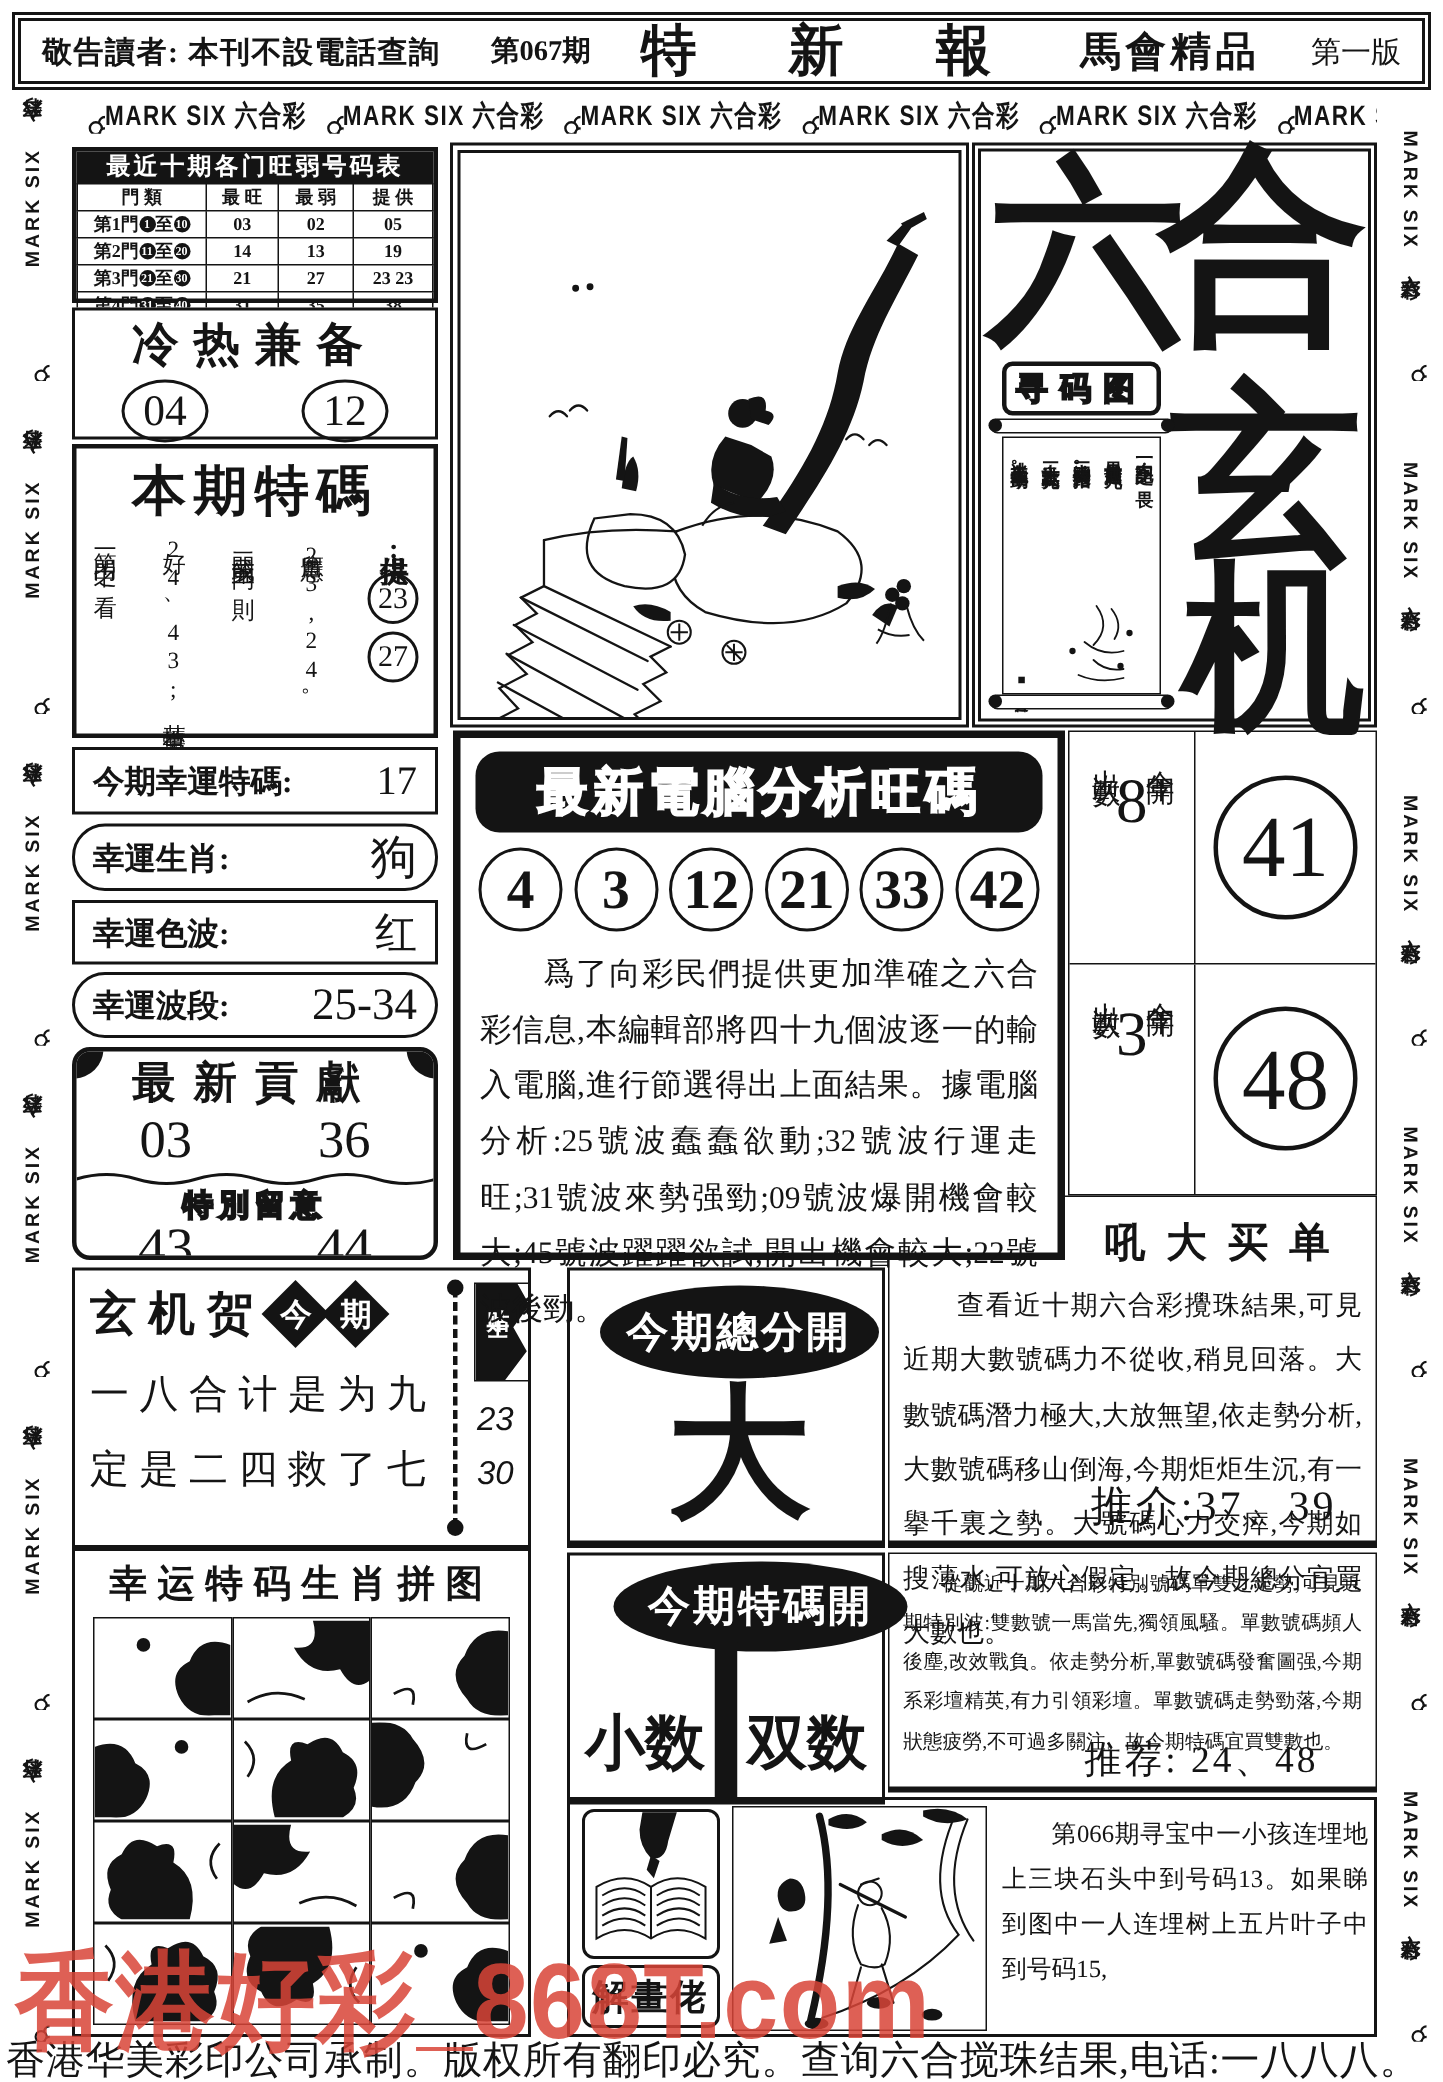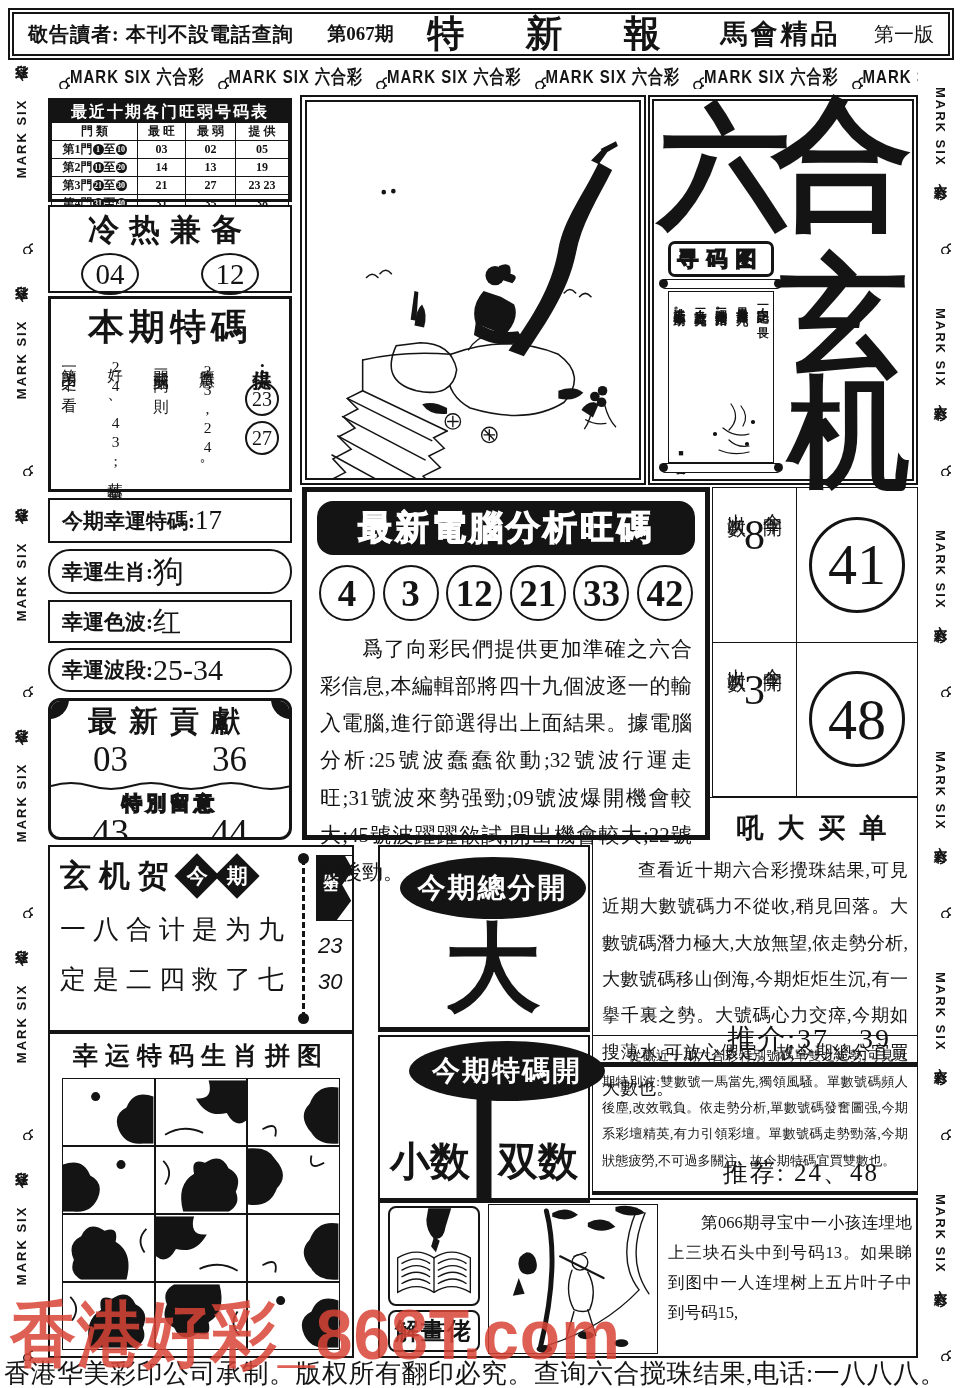--- a/index.html
+++ b/index.html
@@ -57,21 +57,21 @@
   .spec-title{font-size:36px;font-weight:bold;text-align:center;letter-spacing:5px;}
   .spec-cols{display:flex;justify-content:space-between;height:138px;margin-top:4px;padding:0 2px;}
   .vcol{writing-mode:vertical-rl;text-orientation:upright;font-size:15.5px;letter-spacing:2px;line-height:1.1;}
   .vcol5{display:flex;flex-direction:column;align-items:center;gap:5px;}
   .vcol5 .vlab{writing-mode:vertical-rl;text-orientation:upright;font-size:19px;font-weight:bold;}
   .ncirc{width:34px;height:34px;border:2px solid var(--ink);border-radius:50%;display:flex;
     align-items:center;justify-content:center;font-size:20px;flex:0 0 auto;}
 
   
   .lrow{left:48px;width:244px;height:45px;display:flex;align-items:center;
-    justify-content:flex-start;padding:0 12px;border:2px solid var(--ink);background:#fff;}
+    justify-content:space-between;padding:0 12px;border:2px solid var(--ink);background:#fff;}
   .lrow .lab{font-size:21px;font-weight:bold;white-space:nowrap;}
   .lrow .val{font-size:27px;}
   .round{border-radius:22px;}
 
   
   .contrib{left:48px;top:698px;width:244px;height:142px;border:3px solid var(--ink);
     border-radius:12px;overflow:hidden;}
   .contrib .corner{position:absolute;width:20px;height:20px;background:var(--ink);top:-2px;}
   .contrib .tl{left:-2px;border-radius:0 0 100% 0;}
   .contrib .tr{right:-2px;border-radius:0 0 0 100%;}
@@ -155,21 +155,21 @@
   .ap-left{width:84px;border-right:1.5px solid var(--ink);padding:10px 6px 4px;display:flex;
     flex-direction:column;align-items:center;}
   .ap-labels{display:flex;flex-direction:row-reverse;gap:10px;}
   .ap-vlab{writing-mode:vertical-rl;text-orientation:upright;font-size:19px;letter-spacing:3px;}
   .ap-count{font-size:42px;margin-top:4px;}
   .ap-right{flex:1;display:flex;align-items:center;justify-content:center;}
   .ap-circ{width:96px;height:96px;border:3px solid var(--ink);border-radius:50%;display:flex;
     align-items:center;justify-content:center;font-size:58px;}
 
   
-  .roar{left:592px;top:797px;width:326px;height:270px;border:1.5px solid var(--ink);
+  .roar{left:592px;top:797px;width:326px;height:235px;border:1.5px solid var(--ink);
     border-bottom:5px solid var(--ink);z-index:1;}
   .roar-title{position:absolute;top:12px;left:135px;right:8px;text-align:center;font-size:27px;
     font-weight:bold;letter-spacing:14px;white-space:nowrap;}
   .roar-par{position:absolute;top:54px;left:9px;right:9px;font-size:18px;line-height:2.02;
     text-align:justify;text-indent:2em;}
   .roar-reco{position:absolute;bottom:4px;right:26px;font-size:28px;letter-spacing:2px;}
 
   
   .topen{left:378px;top:845px;width:212px;height:187px;border:2px solid var(--ink);
     border-bottom:5px solid var(--ink);padding-left:17px;}

